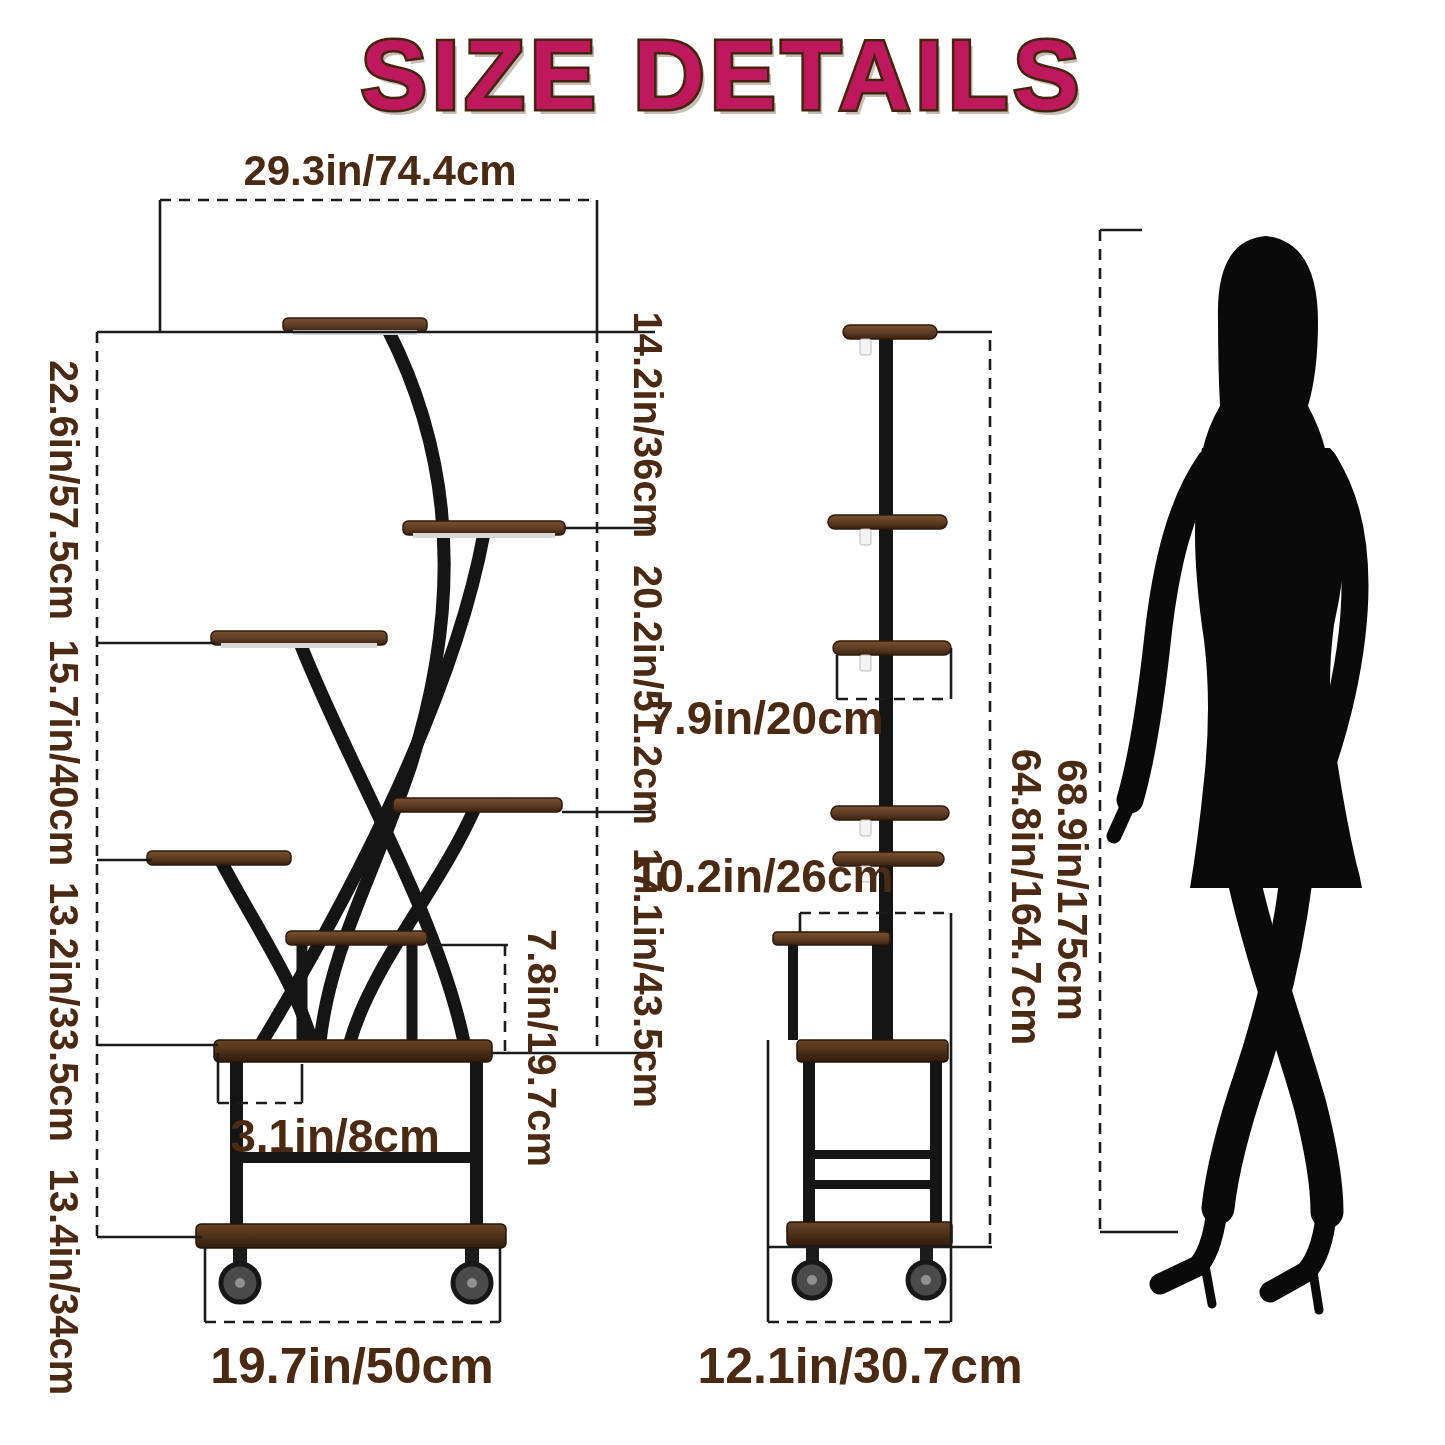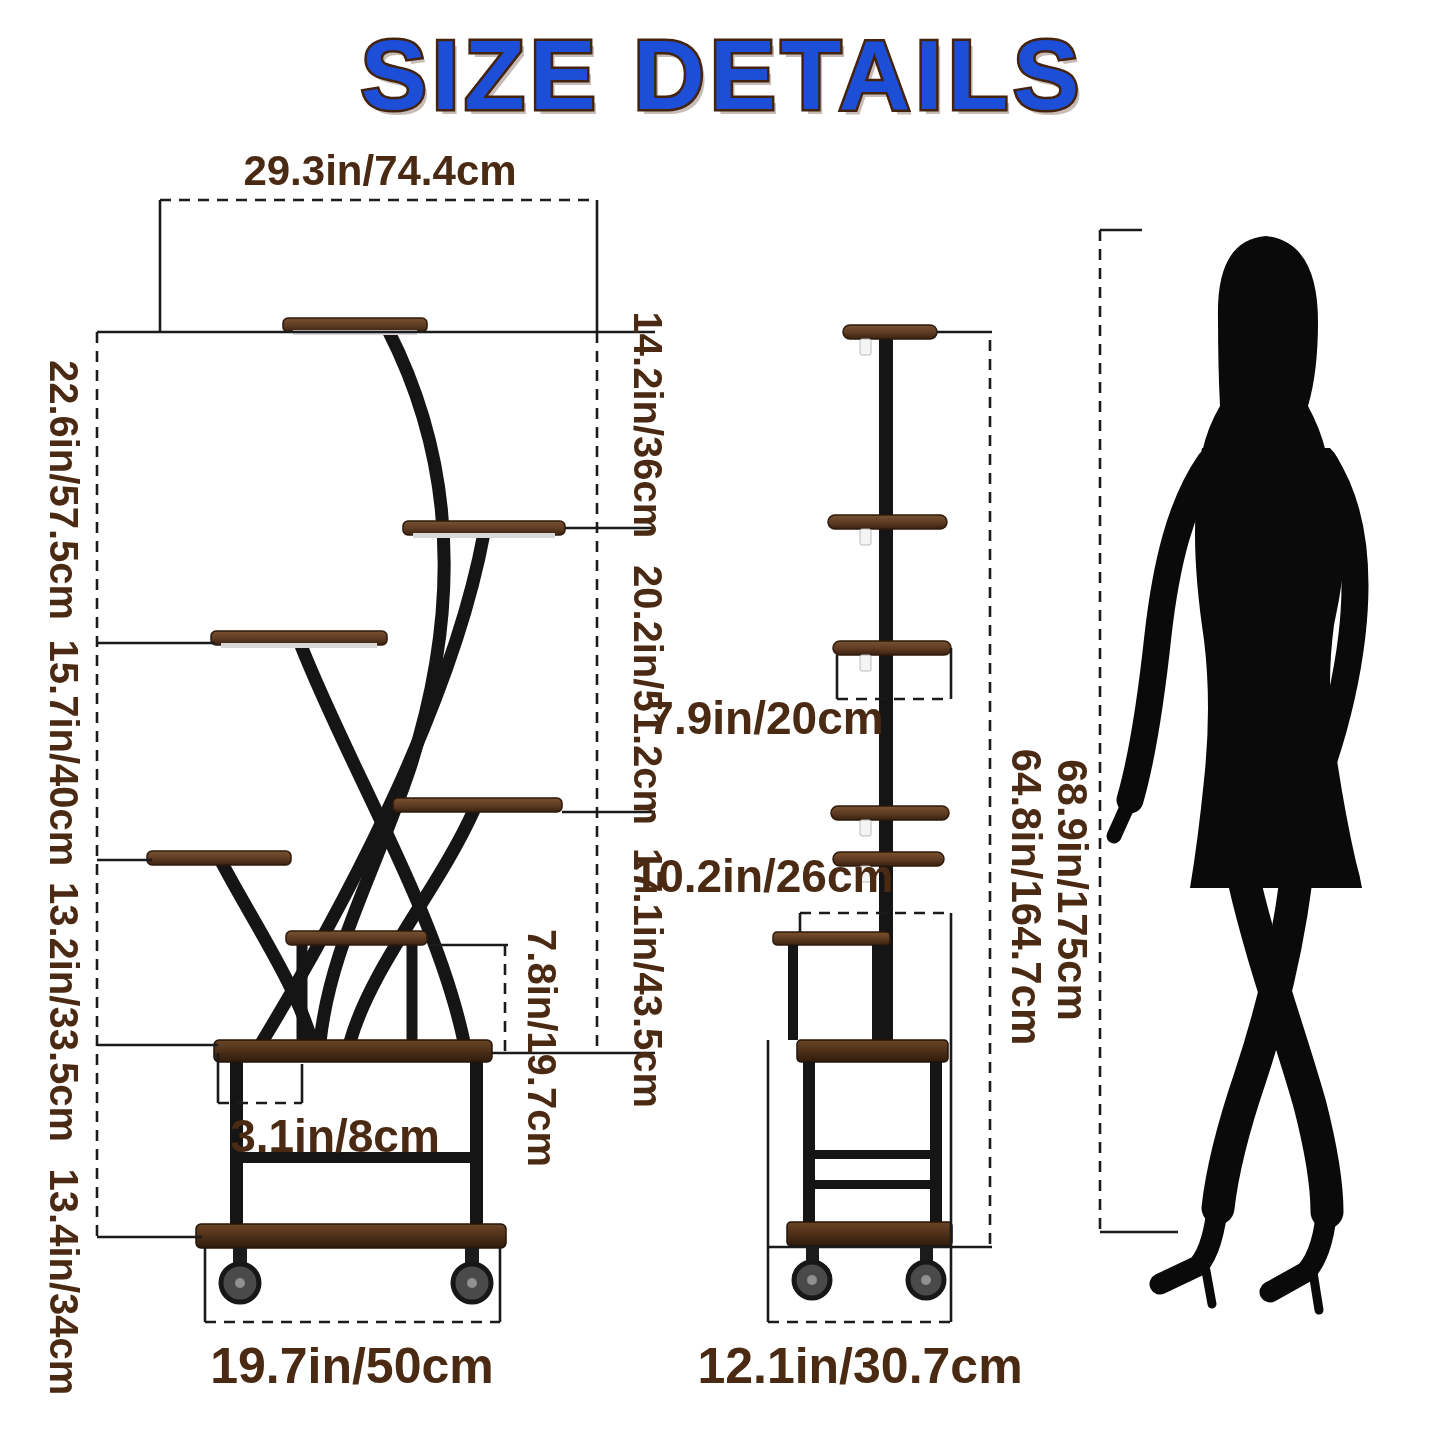--- a/index.html
+++ b/index.html
@@ -3,21 +3,21 @@
 <meta charset="utf-8">
 <style>
   html,body{margin:0;padding:0;background:#ffffff;}
   .stage{
     position:relative;width:1445px;height:1445px;background:#ffffff;overflow:hidden;
     font-family:"Liberation Sans",sans-serif;
   }
   .title{
     position:absolute;top:18px;left:0;width:100%;text-align:center;
     font-size:99px;font-weight:bold;letter-spacing:5px;
-    color:#1d4ed8;
+    color:#be185d;
     -webkit-text-stroke:5px var(--title_outline,#45240e);
     paint-order:stroke fill;
     text-shadow:4px 5px 0 rgba(69,36,14,0.30);
     white-space:nowrap;
   }
   svg{position:absolute;left:0;top:0;}
   .dim-label{
     fill:var(--label,#4a2a13);
     font-family:"Liberation Sans",sans-serif;
     font-weight:bold;

